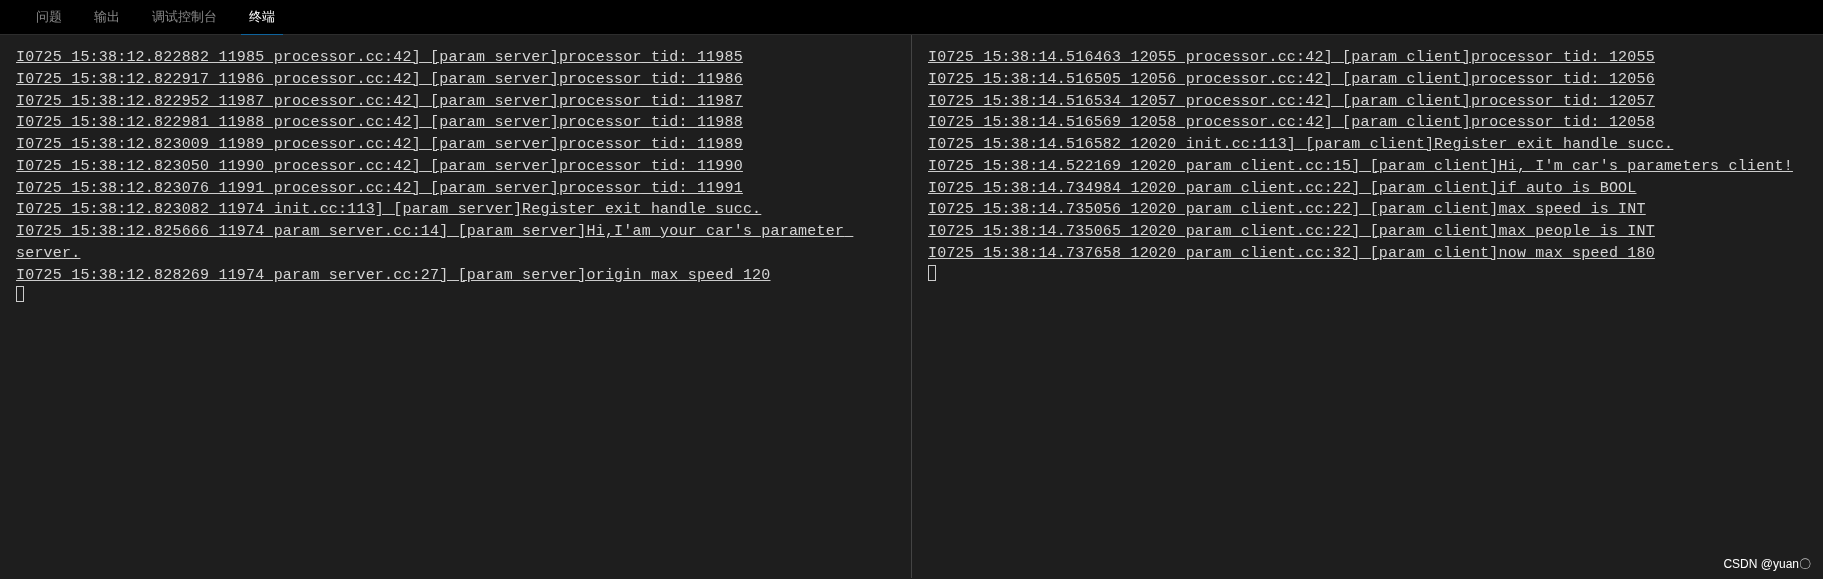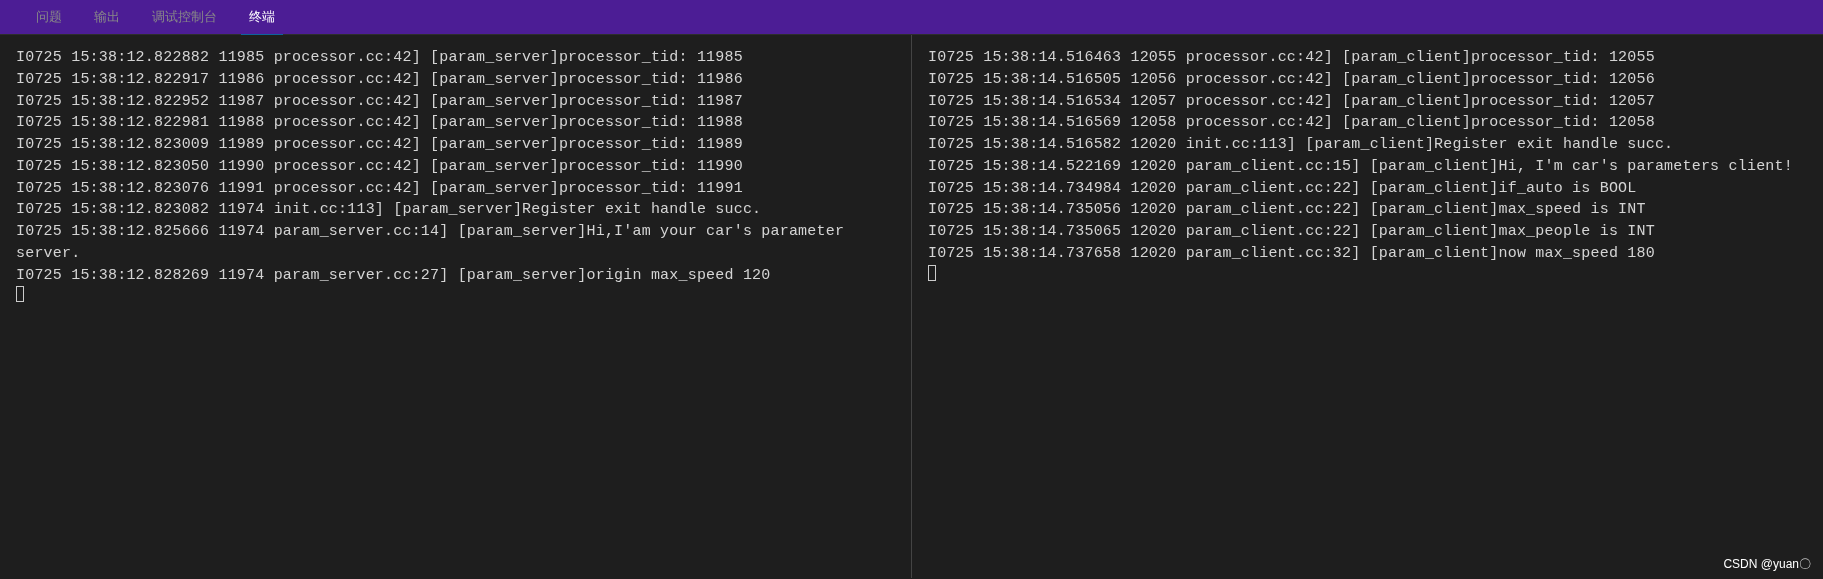--- a/index.html
+++ b/index.html
@@ -11,21 +11,21 @@
       background: #1e1e1e;
       color: #cccccc;
       font-family: Consolas, 'Courier New', monospace;
       font-size: 14px;
       overflow: hidden;
     }
     .panel-header {
       display: flex;
       padding: 0 20px;
       border-bottom: 1px solid #2d2d2d;
-      background: #4c1d95;
+      background: #000000;
     }
     .tab {
       padding: 8px 16px;
       color: #888;
       font-size: 13px;
       cursor: pointer;
       position: relative;
     }
     .tab.active {
       color: #ffffff;
@@ -35,20 +35,21 @@
       position: absolute;
       bottom: -1px;
       left: 8px;
       right: 8px;
       height: 1px;
       background: #0e639c;
     }
     .terminal-container {
       display: flex;
       height: calc(579px - 36px);
+      text-decoration: underline;
     }
     .terminal-pane {
       flex: 1;
       padding: 12px 16px;
       overflow: hidden;
       position: relative;
     }
     .terminal-pane:first-child {
       border-right: 1px solid #444;
     }

